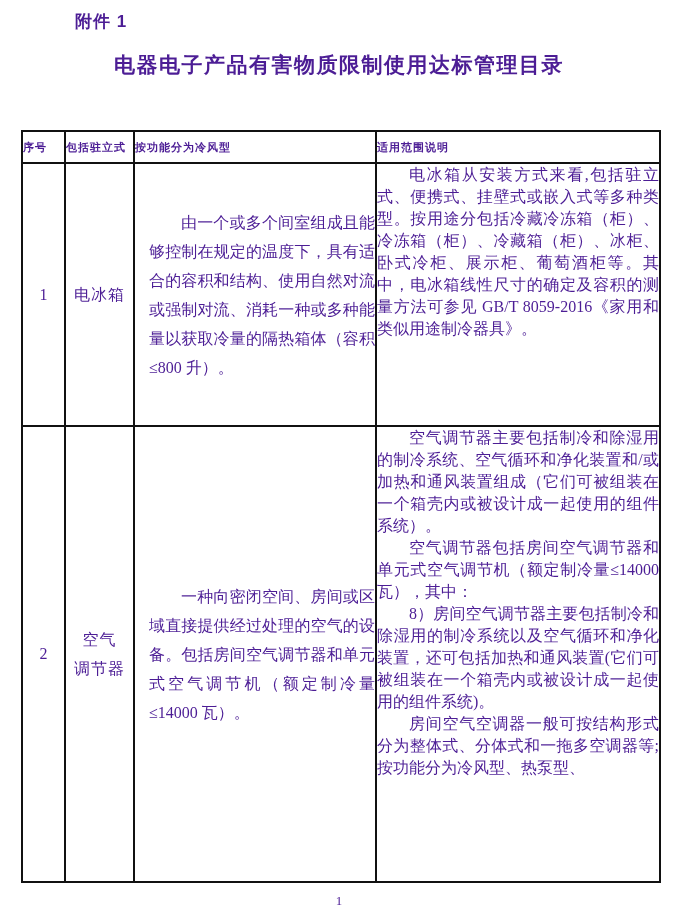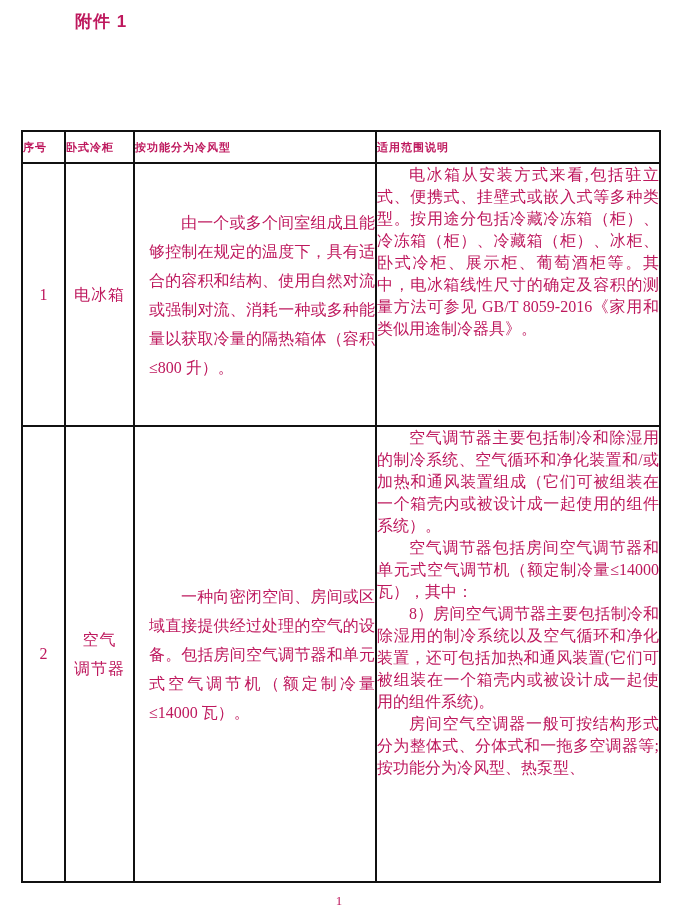--- a/index.html
+++ b/index.html
@@ -5,21 +5,21 @@
   html, body {
     margin: 0;
     padding: 0;
     background: #ffffff;
   }
   .page {
     position: relative;
     width: 678px;
     height: 923px;
     background: #ffffff;
-    color: #be185d;
+    color: #4c1d95;
     overflow: hidden;
     font-family: "Liberation Serif", "DejaVu Serif", serif;
   }
   .attachment {
     position: absolute;
     left: 75px;
     top: 10px;
     font-family: "Liberation Sans", "DejaVu Sans", sans-serif;
     font-weight: bold;
     font-size: 17px;
@@ -113,33 +113,34 @@
     font-size: 13px;
   }
 </style>
 </head>
 <body>
 
 <div class="page">
 
   <div class="attachment">附件 1</div>
 
+  <div class="title">电器电子产品有害物质限制使用达标管理目录</div>
 
 
   <table class="catalog">
     <colgroup>
       <col style="width:43px">
       <col style="width:69px">
       <col style="width:242px">
       <col style="width:284px">
     </colgroup>
     <thead>
       <tr>
         <th class="hdr">序号</th>
-        <th class="hdr">卧式冷柜</th>
+        <th class="hdr">包括驻立式</th>
         <th class="hdr">按功能分为冷风型</th>
         <th class="hdr">适用范围说明</th>
       </tr>
     </thead>
     <tbody>
       <tr class="r1">
         <td class="c-idx">1</td>
         <td class="c-name">
           <div>电冰箱</div>
         </td>

